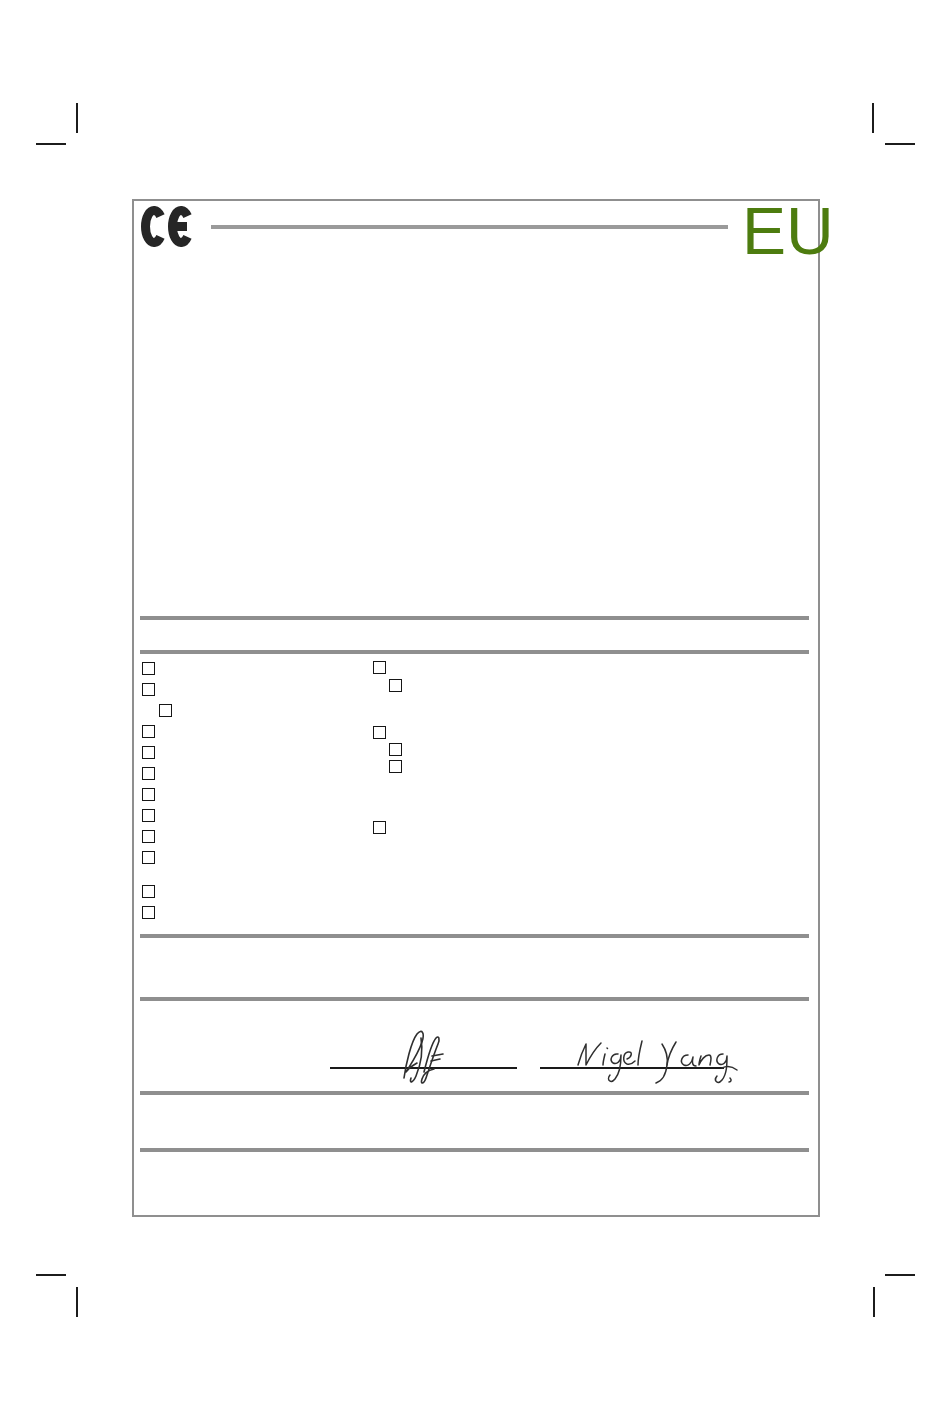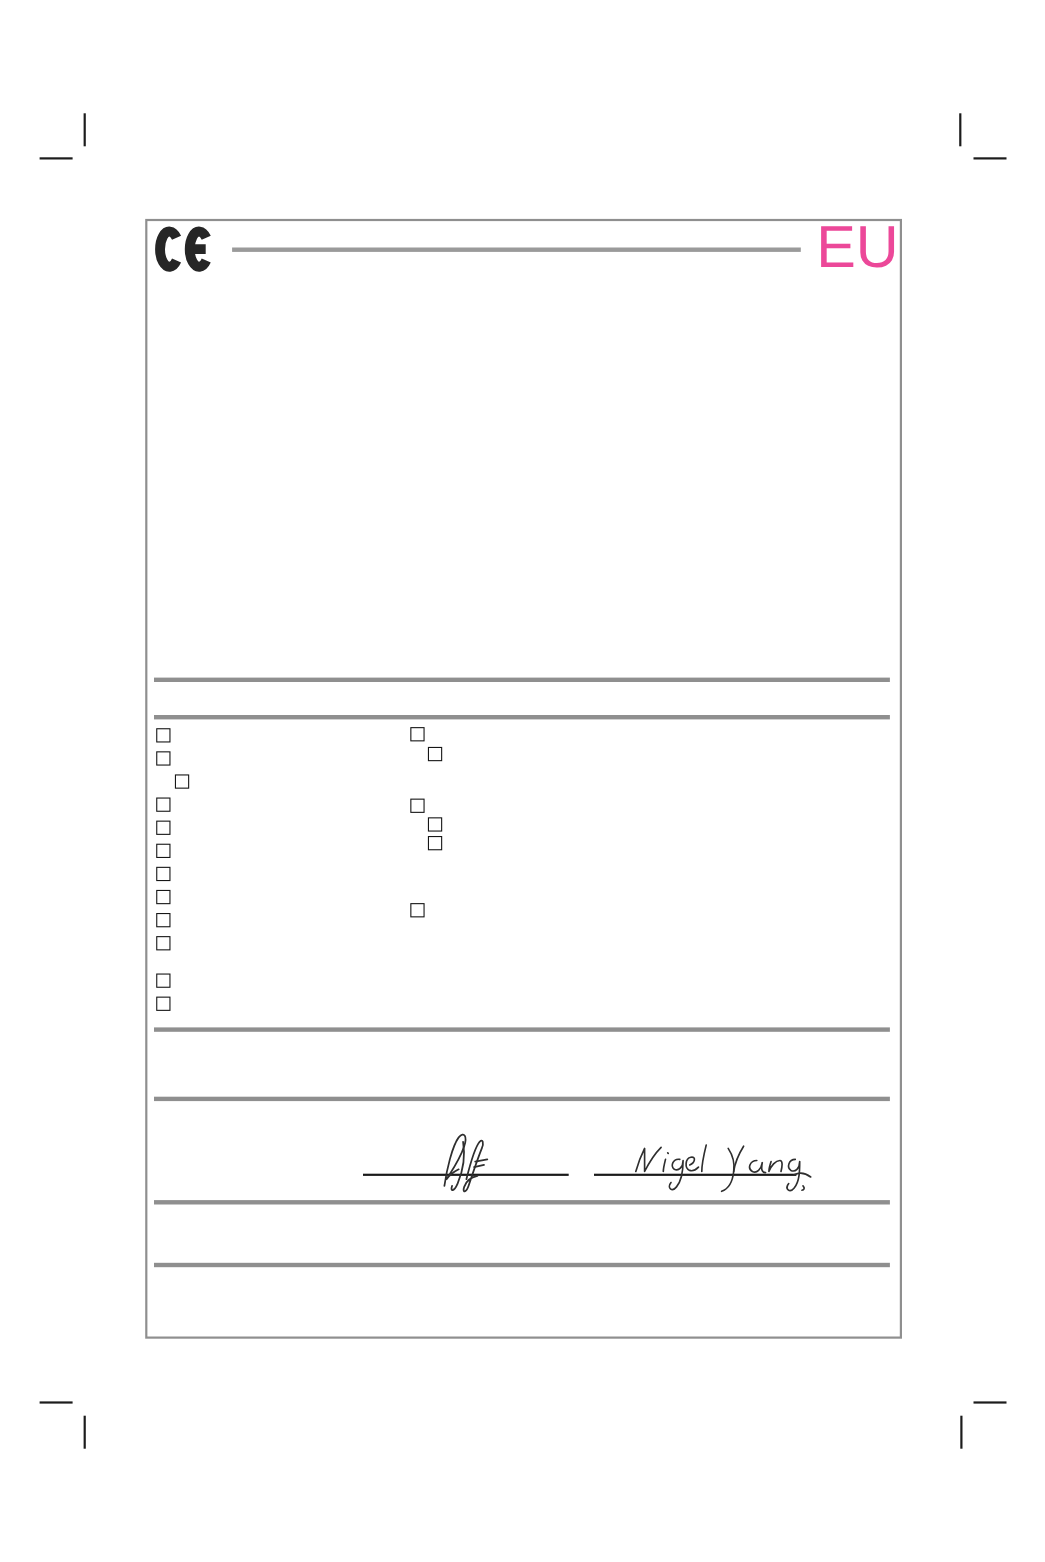--- a/index.html
+++ b/index.html
@@ -22,25 +22,25 @@
     border: 2px solid #8f8f8f;
     box-sizing: border-box;
     background: #ffffff;
   }
   
   .rule { position: absolute; left: 140px; width: 669px; height: 4px; background: #8f8f8f; }
   .header-line { position: absolute; left: 211px; top: 225px; width: 517px; height: 4px; background: #9a9a9a; }
   .eu-label {
     position: absolute;
     left: 742px; top: 198px;
-    font-size: 54px;
+    font-size: 66px;
     line-height: 1;
     font-weight: 400;
     letter-spacing: 0px;
-    color: #ec4899;
+    color: #4d7c0f;
   }
   
   .checkbox {
     position: absolute;
     width: 13px; height: 13px;
     border: 1.7px solid #161616;
     box-sizing: border-box;
     background: #ffffff;
   }
   

